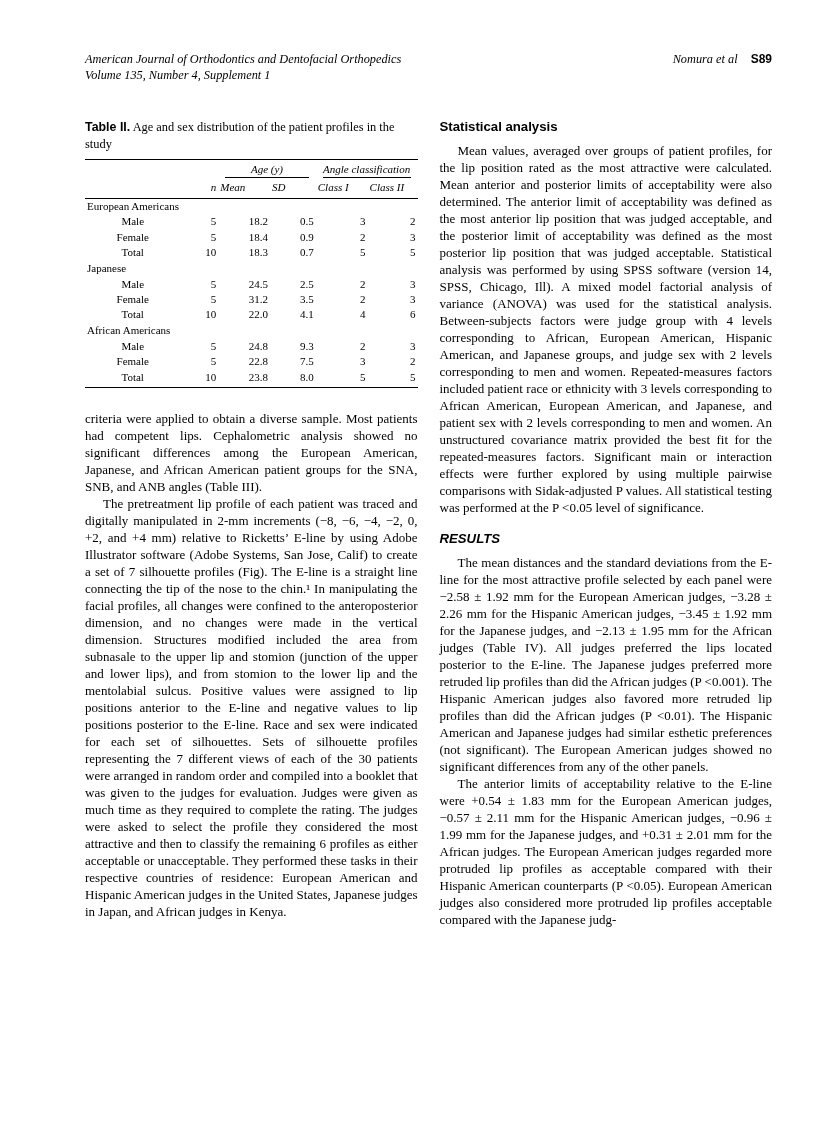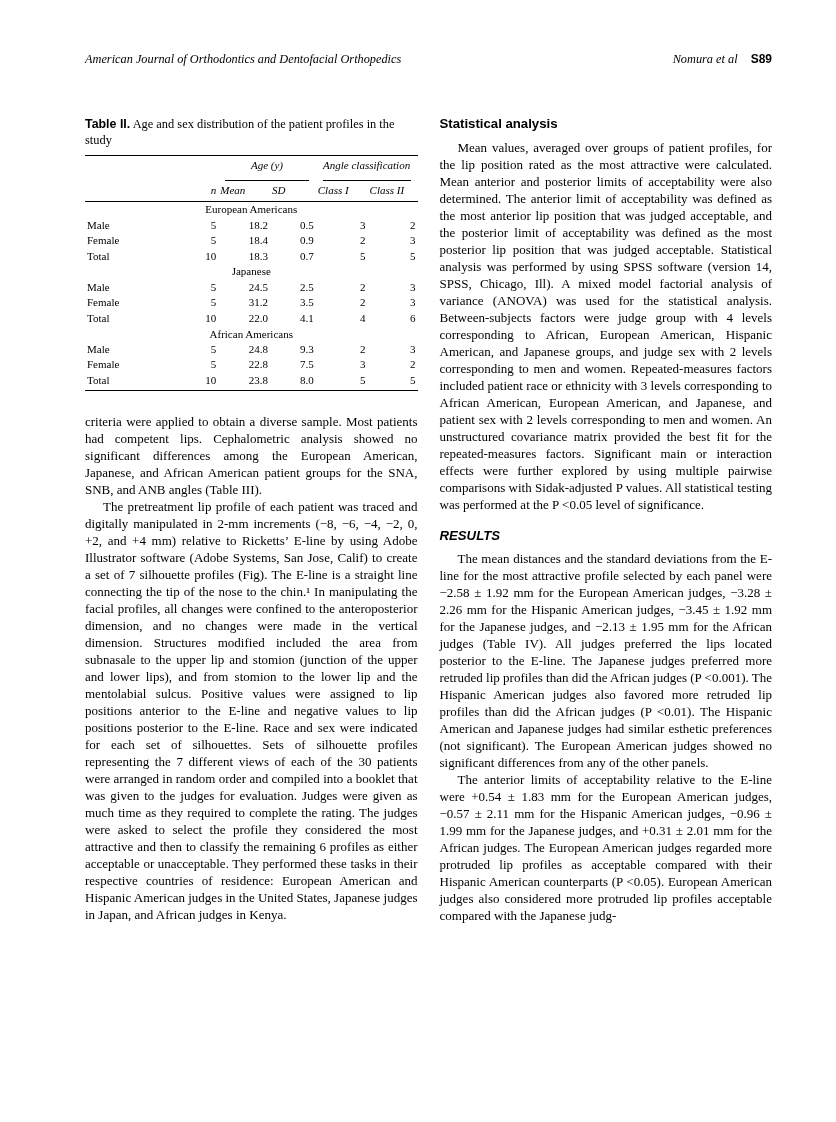--- a/index.html
+++ b/index.html
@@ -5,50 +5,51 @@
   html,body{margin:0;padding:0;background:#ffffff;color:#000;}
   body{width:836px;height:1122px;font-family:"Liberation Serif",serif;overflow:hidden;}
   .page{box-sizing:border-box;width:836px;height:1122px;padding:52px 64px 36px 85px;}
   
   .pg-header{display:flex;justify-content:space-between;align-items:flex-start;font-size:12.3px;line-height:1.28;}
   .hdr-left{font-style:italic;}
   .hdr-right{white-space:nowrap;font-size:12.3px;}
   .hdr-right .authors{font-style:italic;}
   .hdr-right .pageno{font-family:"Liberation Sans",sans-serif;font-weight:bold;margin-left:10px;font-size:12px;}
   
-  .columns{display:flex;gap:22px;margin-top:48px;}
+  .columns{display:flex;gap:22px;margin-top:36px;}
   .col{flex:1;min-width:0;font-size:13px;line-height:17px;text-align:justify;}
   p{margin:0;}
   p.indent{text-indent:18px;}
   
   .tbl-caption{font-size:12.4px;line-height:1.3;text-align:left;margin-bottom:7px;}
   .tbl-caption .cap-lbl{font-family:"Liberation Sans",sans-serif;font-weight:bold;}
   table.t2{width:100%;border-collapse:collapse;font-size:11px;line-height:1.22;border-top:1px solid #000;margin-top:2px;}
   table.t2 th,table.t2 td{font-weight:normal;padding:1px 2px;vertical-align:bottom;}
-  .span-wrap{border-bottom:1px solid #000;margin:0 5px;padding:2px 0 8px;font-style:italic;text-align:center;}
+  .span-wrap{border-bottom:1px solid #000;margin:0 5px;padding:2px 0 1px;font-style:italic;text-align:center;}
   tr.hdr2 th{border-bottom:1px solid #000;font-style:italic;padding:2px 2px 3px;}
-  tr.grp td{text-align:center;padding-top:1.5px;}
-  td.lbl2{text-align:left;padding-left:6px;}
+  tr.grp td{text-align:left;padding-top:1.5px;}
+  td.lbl2{text-align:center;padding-left:6px;}
   td.num{text-align:right;}
   td.ncol,th.ncol{text-align:right;padding-right:6px;}
   tr.lastrow td{border-bottom:1px solid #000;padding-bottom:3px;}
   .footnote{font-size:10.6px;line-height:1.3;margin-top:5px;text-align:justify;}
   .after-table{margin-top:22px;}
   
   .subhead{font-family:"Liberation Sans",sans-serif;font-weight:bold;font-size:13.2px;line-height:1.2;text-align:left;margin:0 0 7px 0;}
   .subhead.results{margin-top:15px;font-style:italic;}
 </style>
 </head>
 <body>
 
 <div class="page">
 
   <header class="pg-header">
     <div class="hdr-left">
       <div>American Journal of Orthodontics and Dentofacial Orthopedics</div>
+      <div>Volume 135, Number 4, Supplement 1</div>
     </div>
     <div class="hdr-right">
       <span class="authors">Nomura et al</span>
       <span class="pageno">S89</span>
     </div>
   </header>
 
   <div class="columns">
 
     <div class="col">

